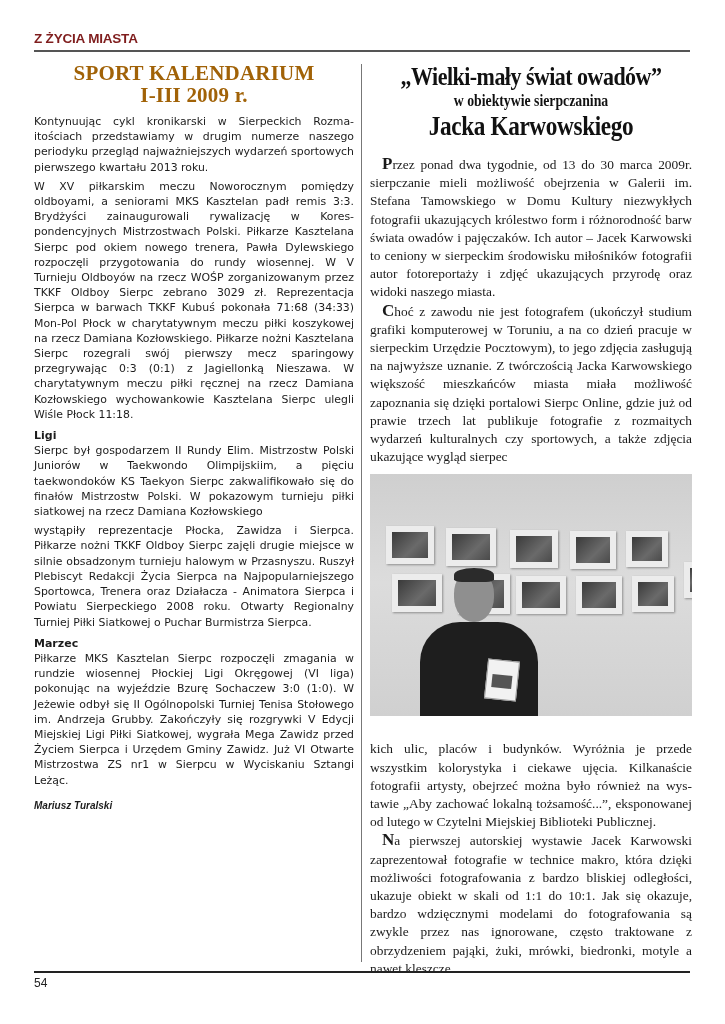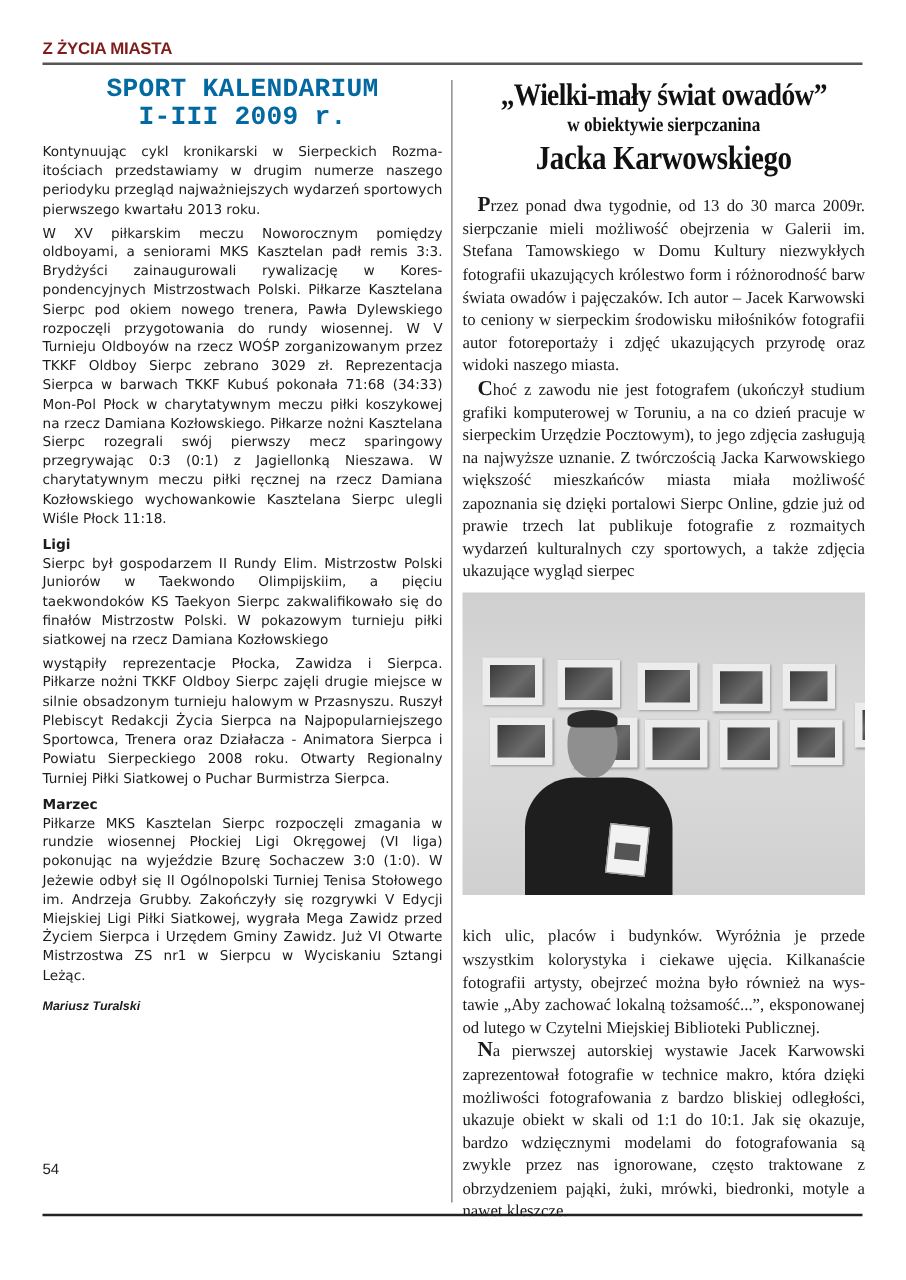--- a/index.html
+++ b/index.html
@@ -2,25 +2,25 @@
 <html><head>
 <meta charset="utf-8">
 <style>
   html, body { margin: 0; padding: 0; background: #ffffff; }
   body { width: 725px; height: 1024px; position: relative; overflow: hidden; color: #1a1a1a; }
 
   .section-header { position: absolute; left: 34px; top: 31px; font-family: "Liberation Sans", sans-serif; font-weight: bold; font-size: 13.5px; letter-spacing: -0.2px; color: #7f1d1d; }
   .top-rule { position: absolute; left: 34px; top: 50px; width: 656px; height: 2px; background: #555; }
   .col-divider { position: absolute; left: 361px; top: 64px; width: 1px; height: 898px; background: #777; }
   .bottom-rule { position: absolute; left: 34px; top: 971px; width: 656px; height: 2px; background: #222; }
-  .page-number { position: absolute; left: 34px; top: 928px; font-family: "Liberation Sans", sans-serif; font-size: 12px; color: #222; }
+  .page-number { position: absolute; left: 34px; top: 976px; font-family: "Liberation Sans", sans-serif; font-size: 12px; color: #222; }
 
   
   .left-col { position: absolute; left: 34px; top: 62px; width: 320px; font-family: "DejaVu Sans", sans-serif; font-size: 10.9px; line-height: 15.2px; color: #1c1c1c; }
-  .sport-title { font-family: Liberation Mono, monospace; font-weight: bold; text-align: center; font-size: 21px; line-height: 22px; letter-spacing: 0.2px; color: #0369a1; margin: 0 0 8px 0; }
+  .sport-title { font-family: Liberation Serif, serif; font-weight: bold; text-align: center; font-size: 21px; line-height: 22px; letter-spacing: 0.2px; color: #a16207; margin: 0 0 8px 0; }
   .left-col p { margin: 0; text-align: justify; hyphens: manual; }
   .month { font-weight: bold; margin-top: 6px !important; font-size: 11px; }
   .intro { margin-bottom: 2px !important; }
   .gap-p { margin-top: 4px !important; }
   .author { text-align: right; font-family: "Liberation Sans", sans-serif; font-style: italic; font-weight: bold; font-size: 10px; margin-top: 10px !important; padding-right: 14px; }
 
   
   .right-col { position: absolute; left: 370px; top: 62px; width: 322px; font-family: "Liberation Serif", serif; font-size: 13.4px; line-height: 18.2px; color: #1a1a1a; }
   .art-title { text-align: center; font-family: "Liberation Serif", serif; font-weight: bold; color: #111; margin: 0; }
   .art-title.t1 { font-size: 25px; line-height: 30px; letter-spacing: -0.6px; transform: scaleX(0.88); margin-top: 0; }

